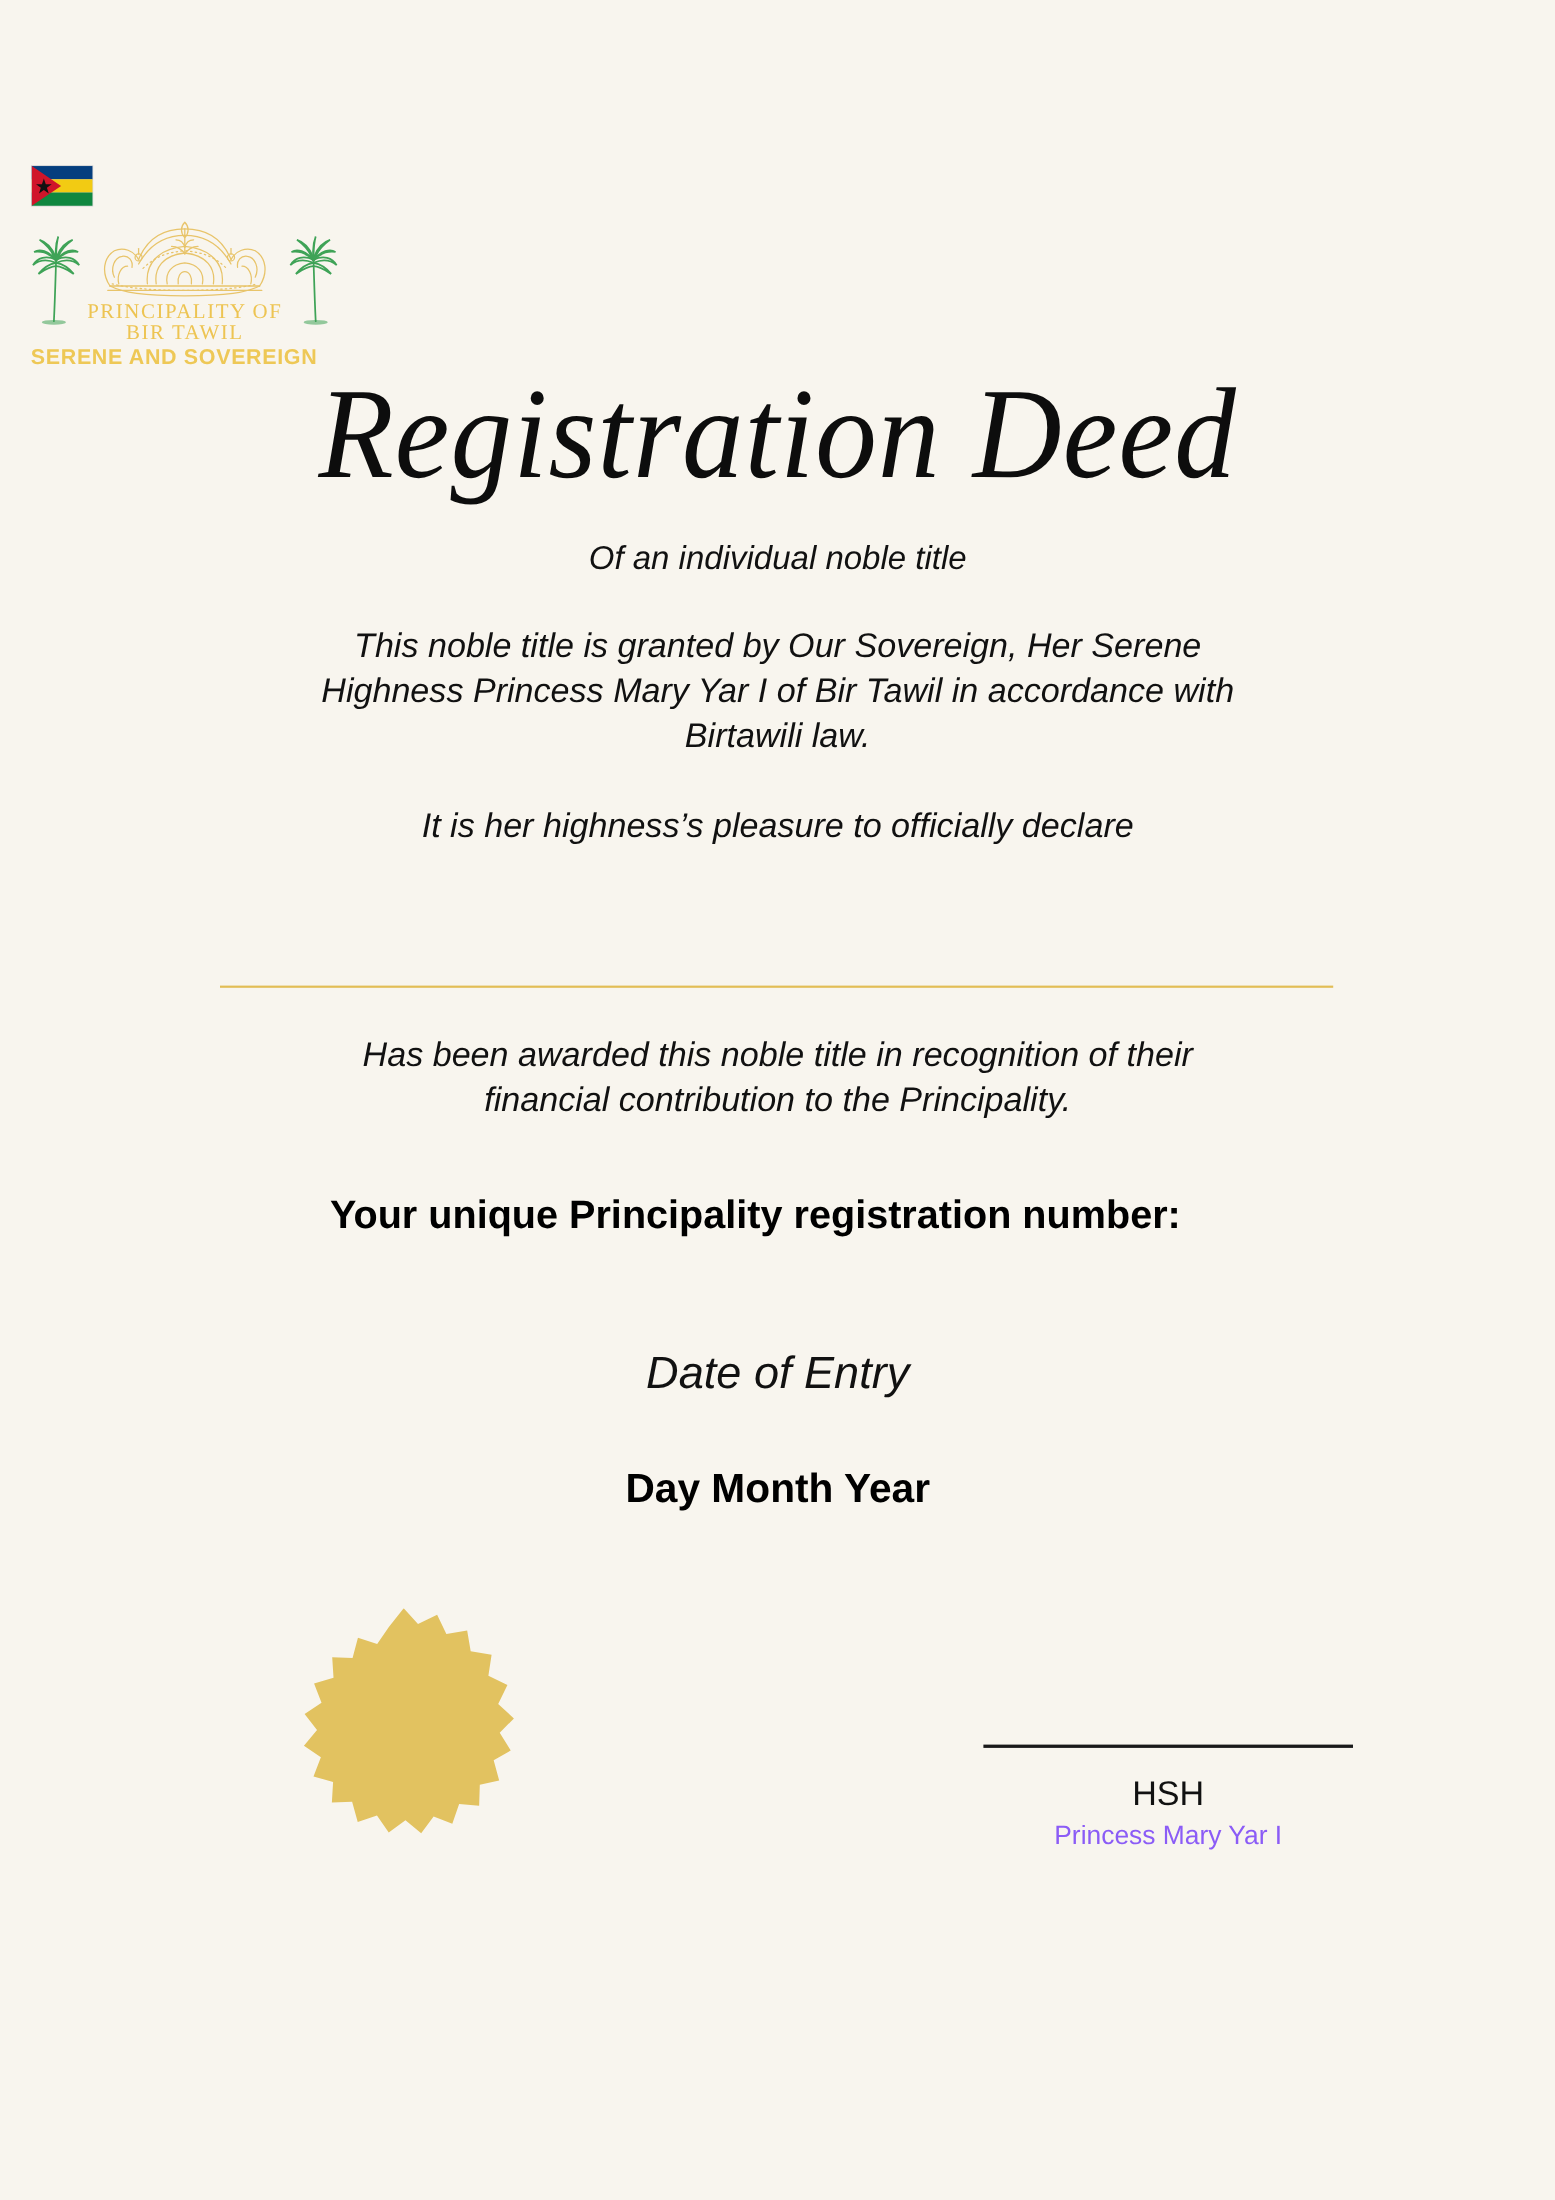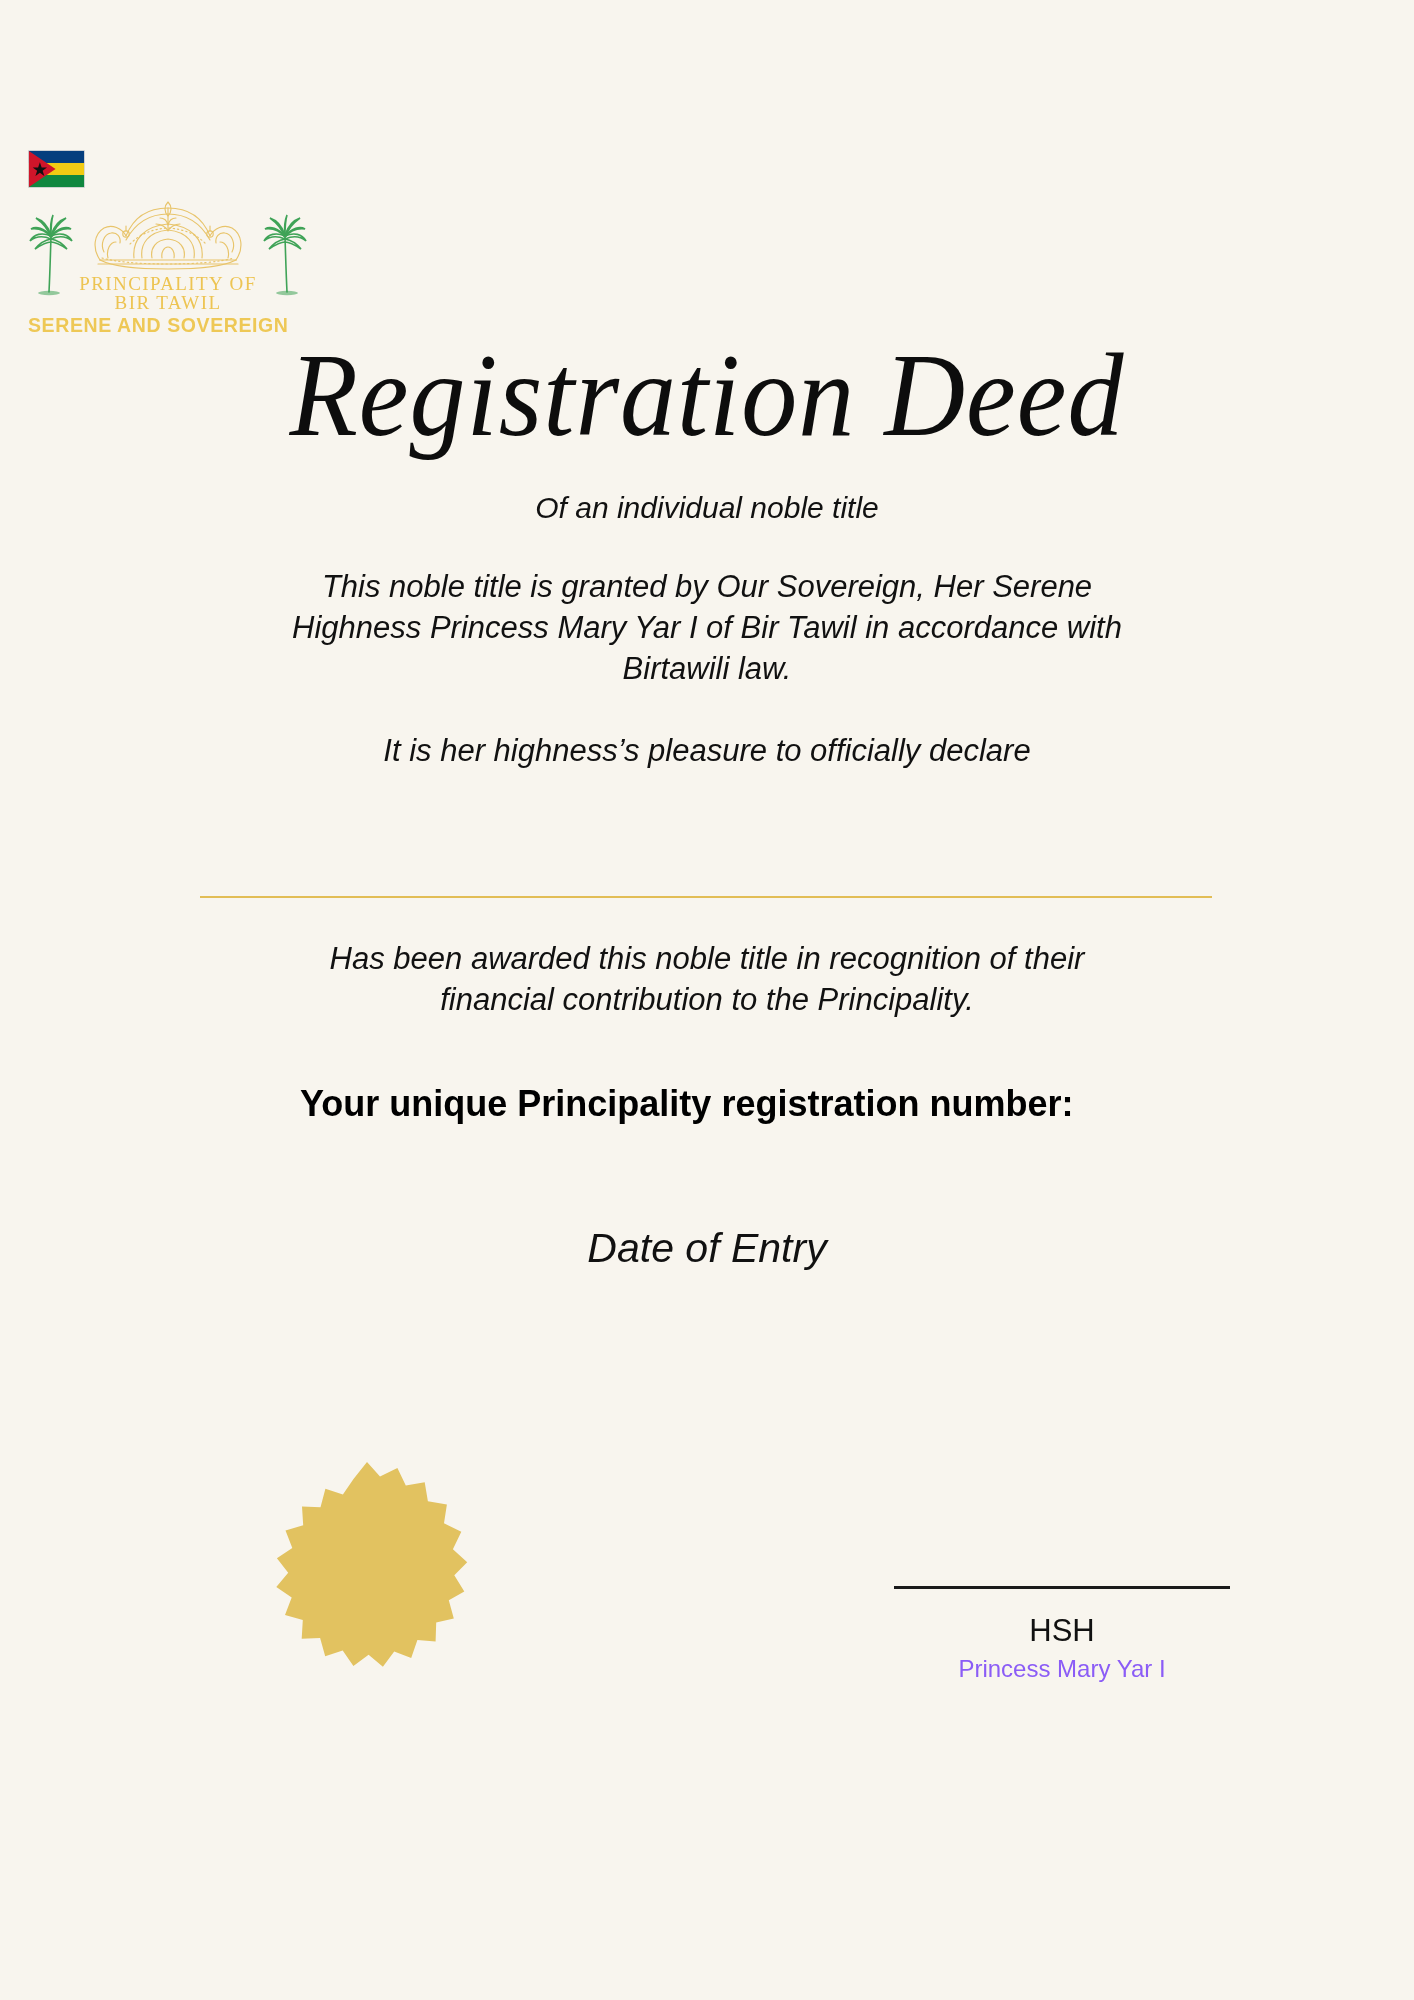--- a/index.html
+++ b/index.html
@@ -363,20 +363,21 @@
   <div class="ital grant-text">This noble title is granted by Our Sovereign, Her Serene Highness Princess Mary Yar I of Bir Tawil in accordance with Birtawili law.</div>
 
 
   <div class="divider"></div>
 
   <div class="ital recognition-text">Has been awarded this noble title in recognition of their financial contribution to the Principality.</div>
 
   <div class="reg-number-label">Your unique Principality registration number:</div>
 
   <div class="ital date-label">Date of Entry</div>
+  <div class="date-value">Day Month Year</div>
 
   <div class="seal">
     <svg width="270" height="270" viewBox="0 0 270 270" xmlns="http://www.w3.org/2000/svg">
       <polygon fill="#e2c260" points="
         135,0 148.0,14.4 165.4,6.0 173.8,23.4 192.7,20.3 195.9,39.2 214.9,42.4
         212.0,61.3 229.3,69.8 220.9,87.2 235.2,100.2 222.3,113.2 232.3,129.4
         216.8,138.3 221.8,156.6 204.2,160.5 203.6,179.5 185.4,178.0 179.2,196.0
         162.2,189.4 150.9,204.7 136.6,192.8 121.4,204.0 110.7,188.4 93.2,194.3
         88.1,176.0 69.7,176.7 70.8,158.0 53.0,152.9 59.7,135.4 44.3,125.0
         56.2,110.8 44.9,96.2 60.3,85.9 53.5,68.4 71.2,63.2 70.0,44.5

